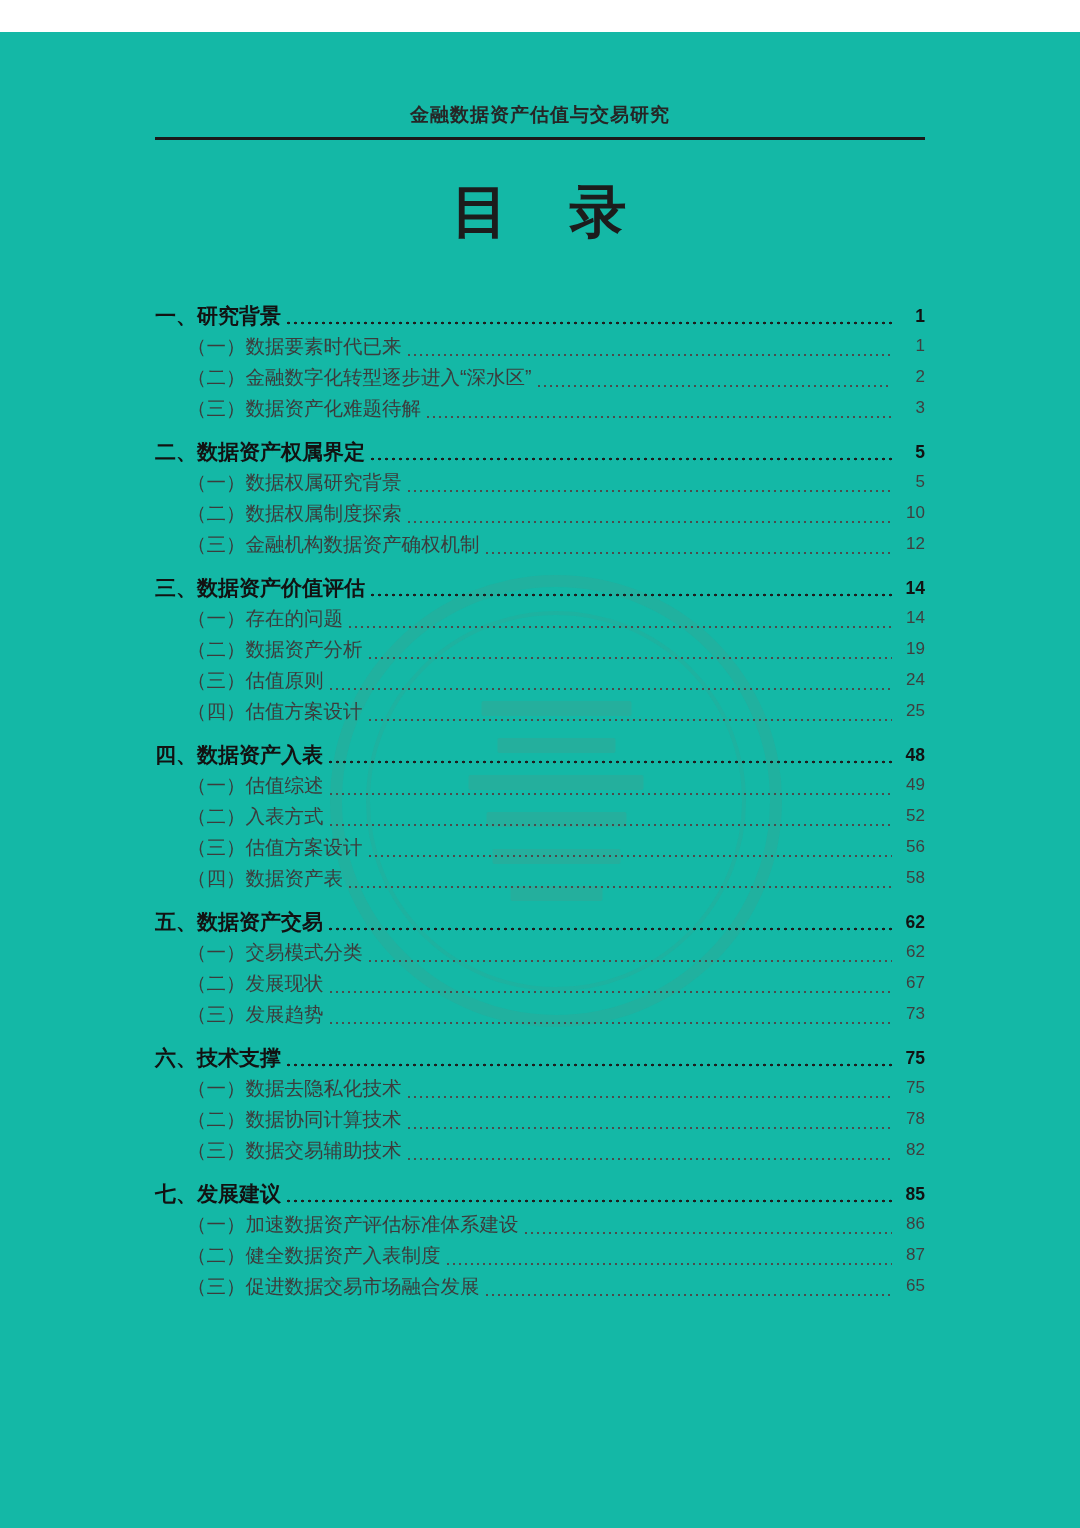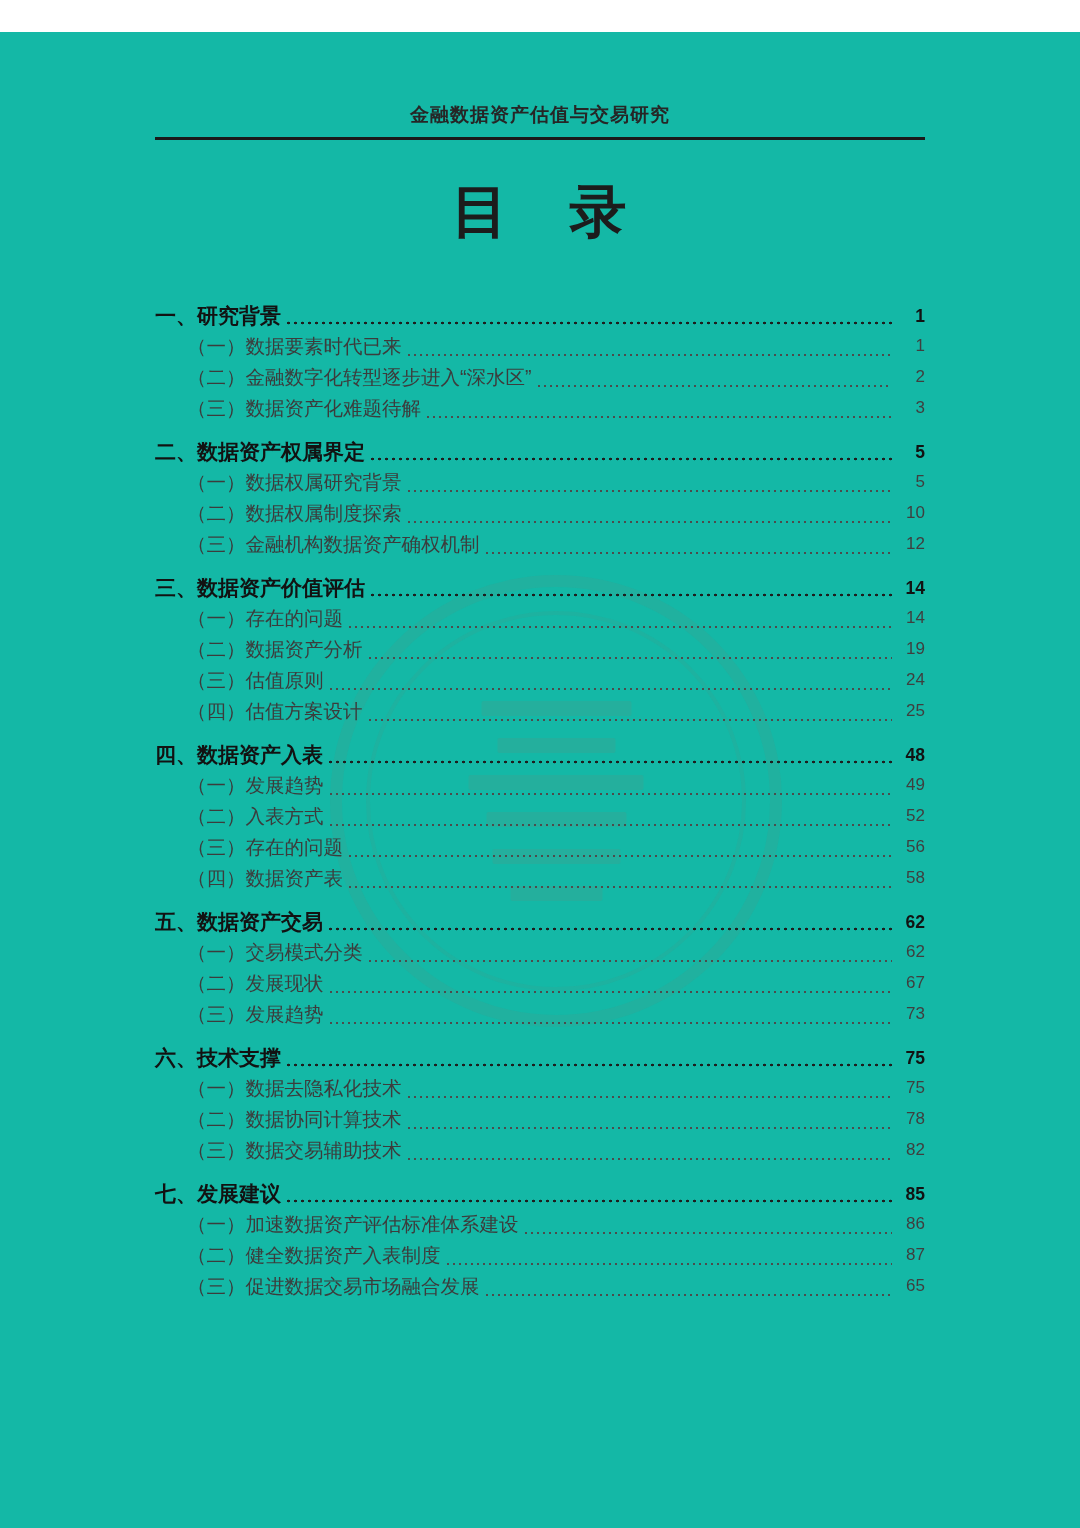--- a/index.html
+++ b/index.html
@@ -238,31 +238,31 @@
         <span class="dots"></span>
         <span class="pg">25</span>
       </div>
 
       <div class="row sec">
         <span class="lb">四、数据资产入表</span>
         <span class="dots"></span>
         <span class="pg">48</span>
       </div>
       <div class="row item">
-        <span class="lb">（一）发展趋势</span>
+        <span class="lb">（一）估值综述</span>
         <span class="dots"></span>
         <span class="pg">49</span>
       </div>
       <div class="row item">
         <span class="lb">（二）入表方式</span>
         <span class="dots"></span>
         <span class="pg">52</span>
       </div>
       <div class="row item">
-        <span class="lb">（三）存在的问题</span>
+        <span class="lb">（三）估值方案设计</span>
         <span class="dots"></span>
         <span class="pg">56</span>
       </div>
       <div class="row item">
         <span class="lb">（四）数据资产表</span>
         <span class="dots"></span>
         <span class="pg">58</span>
       </div>
 
       <div class="row sec">

